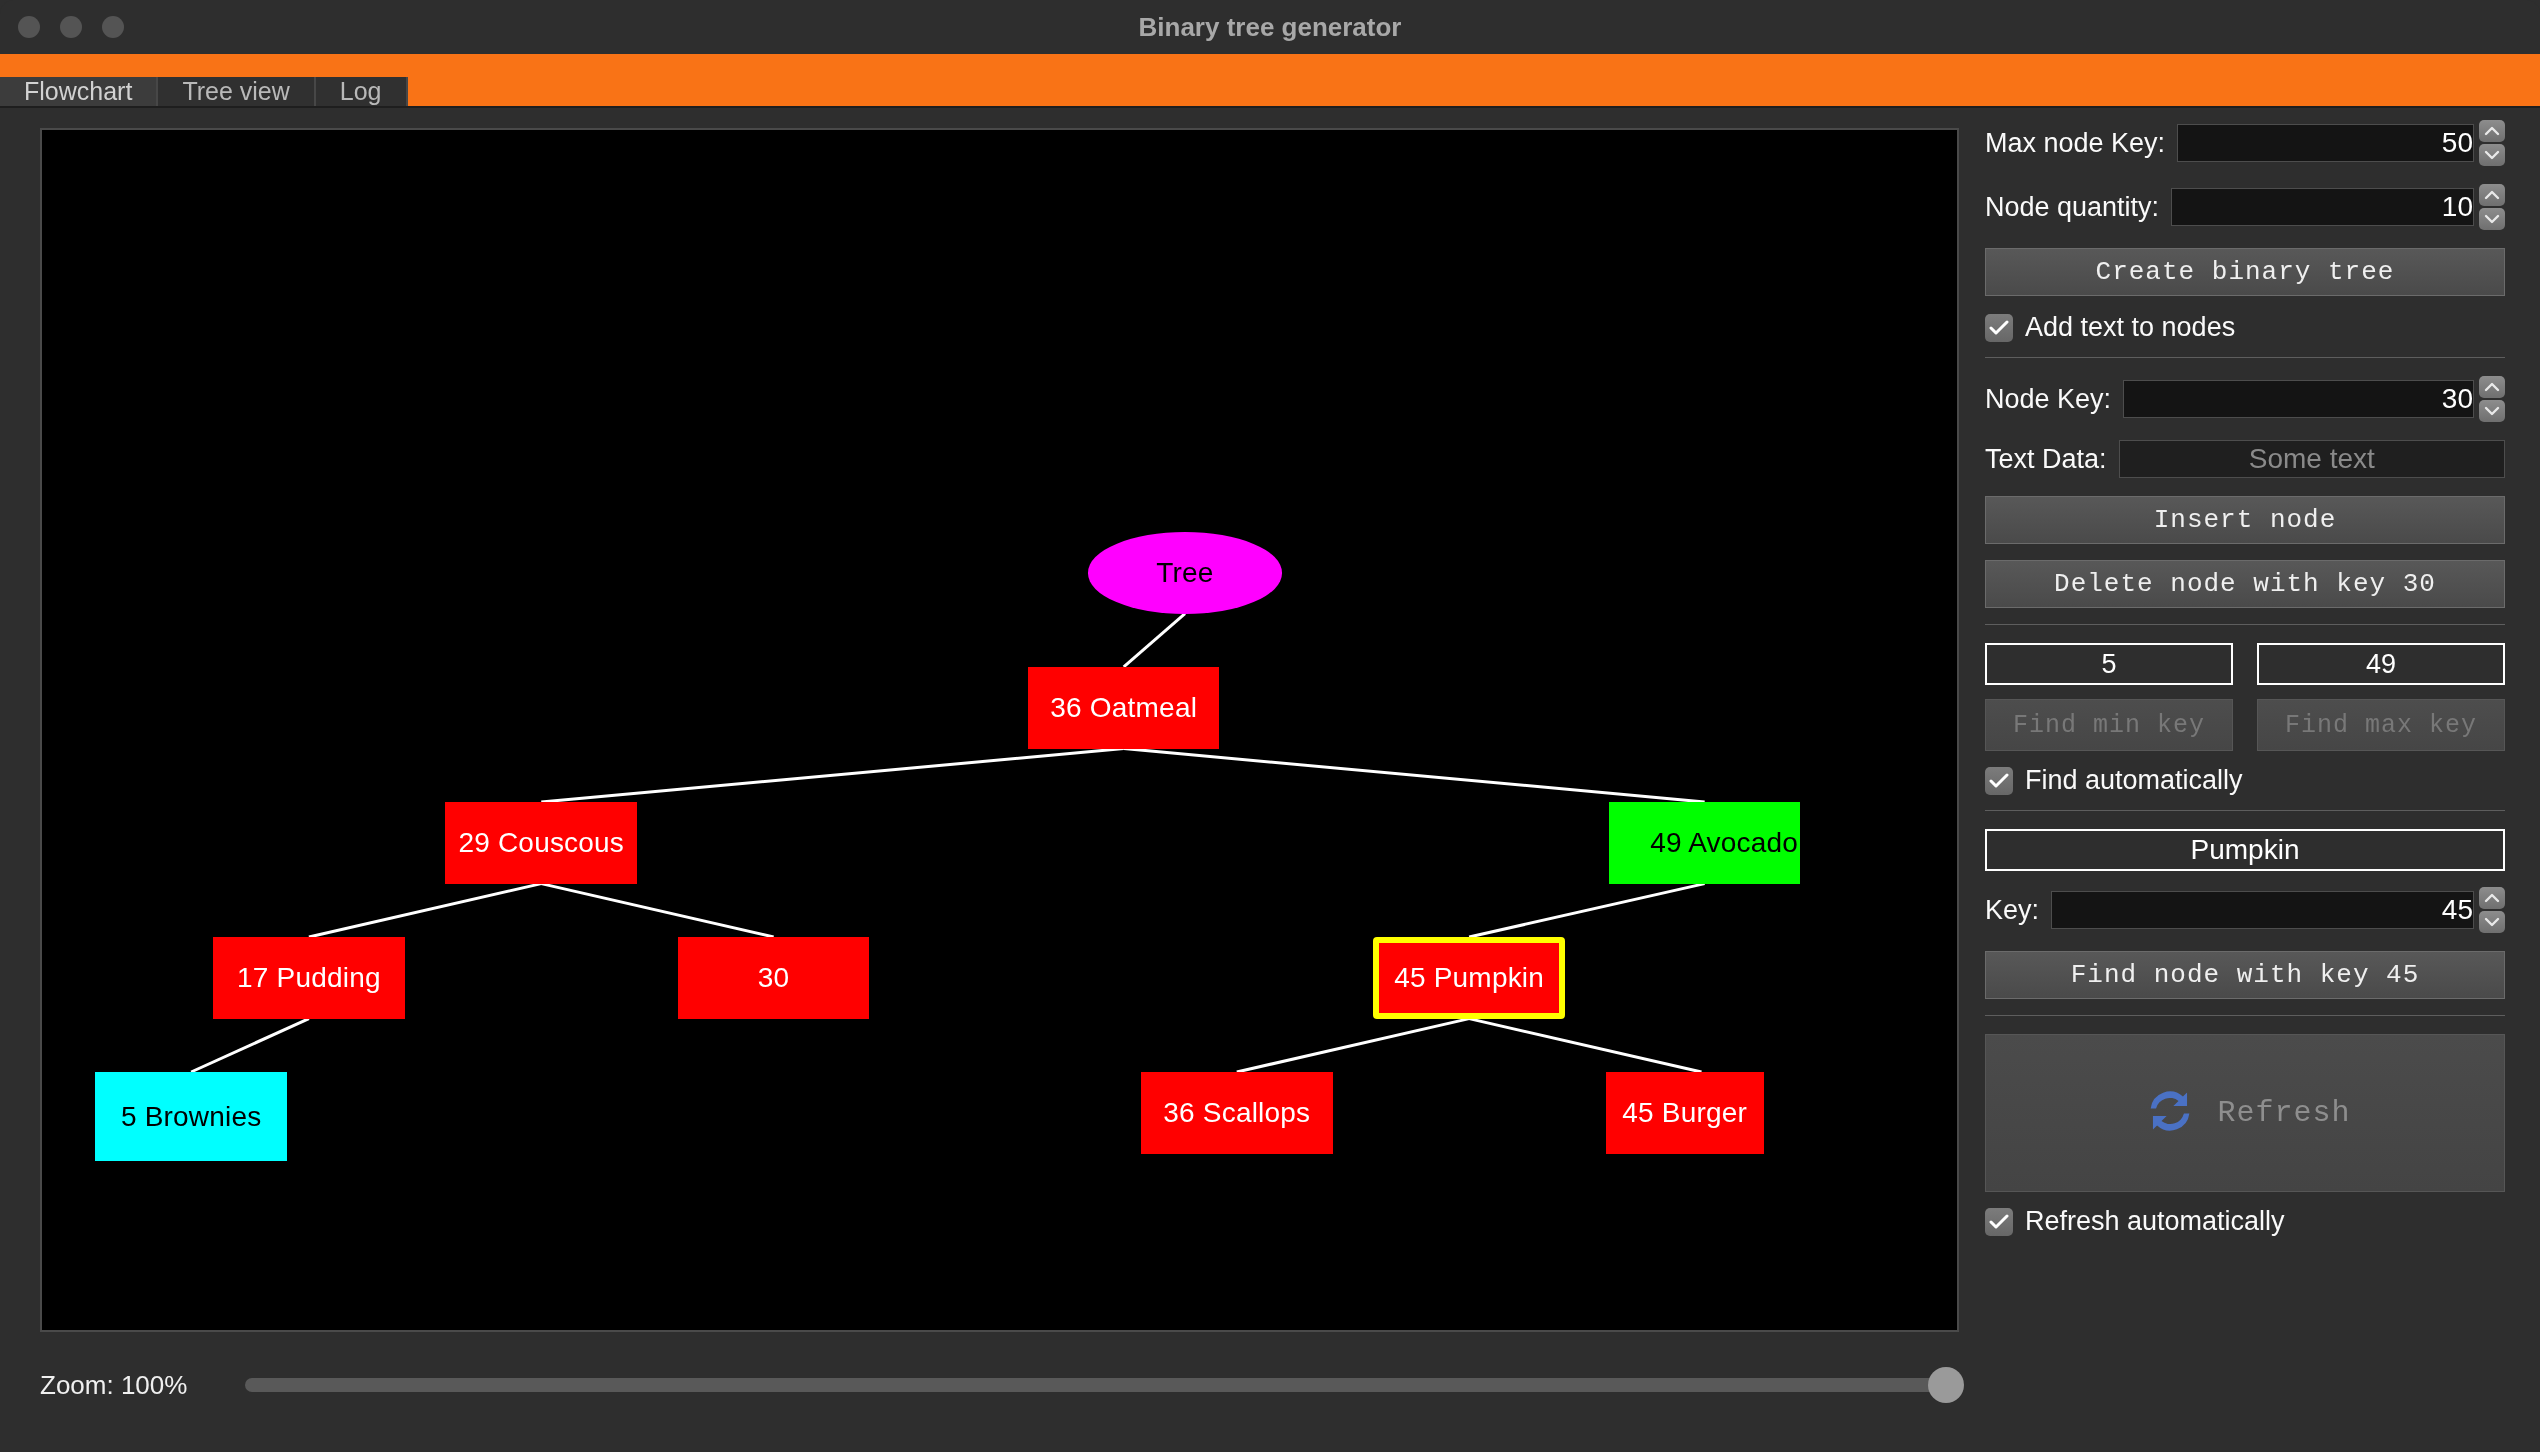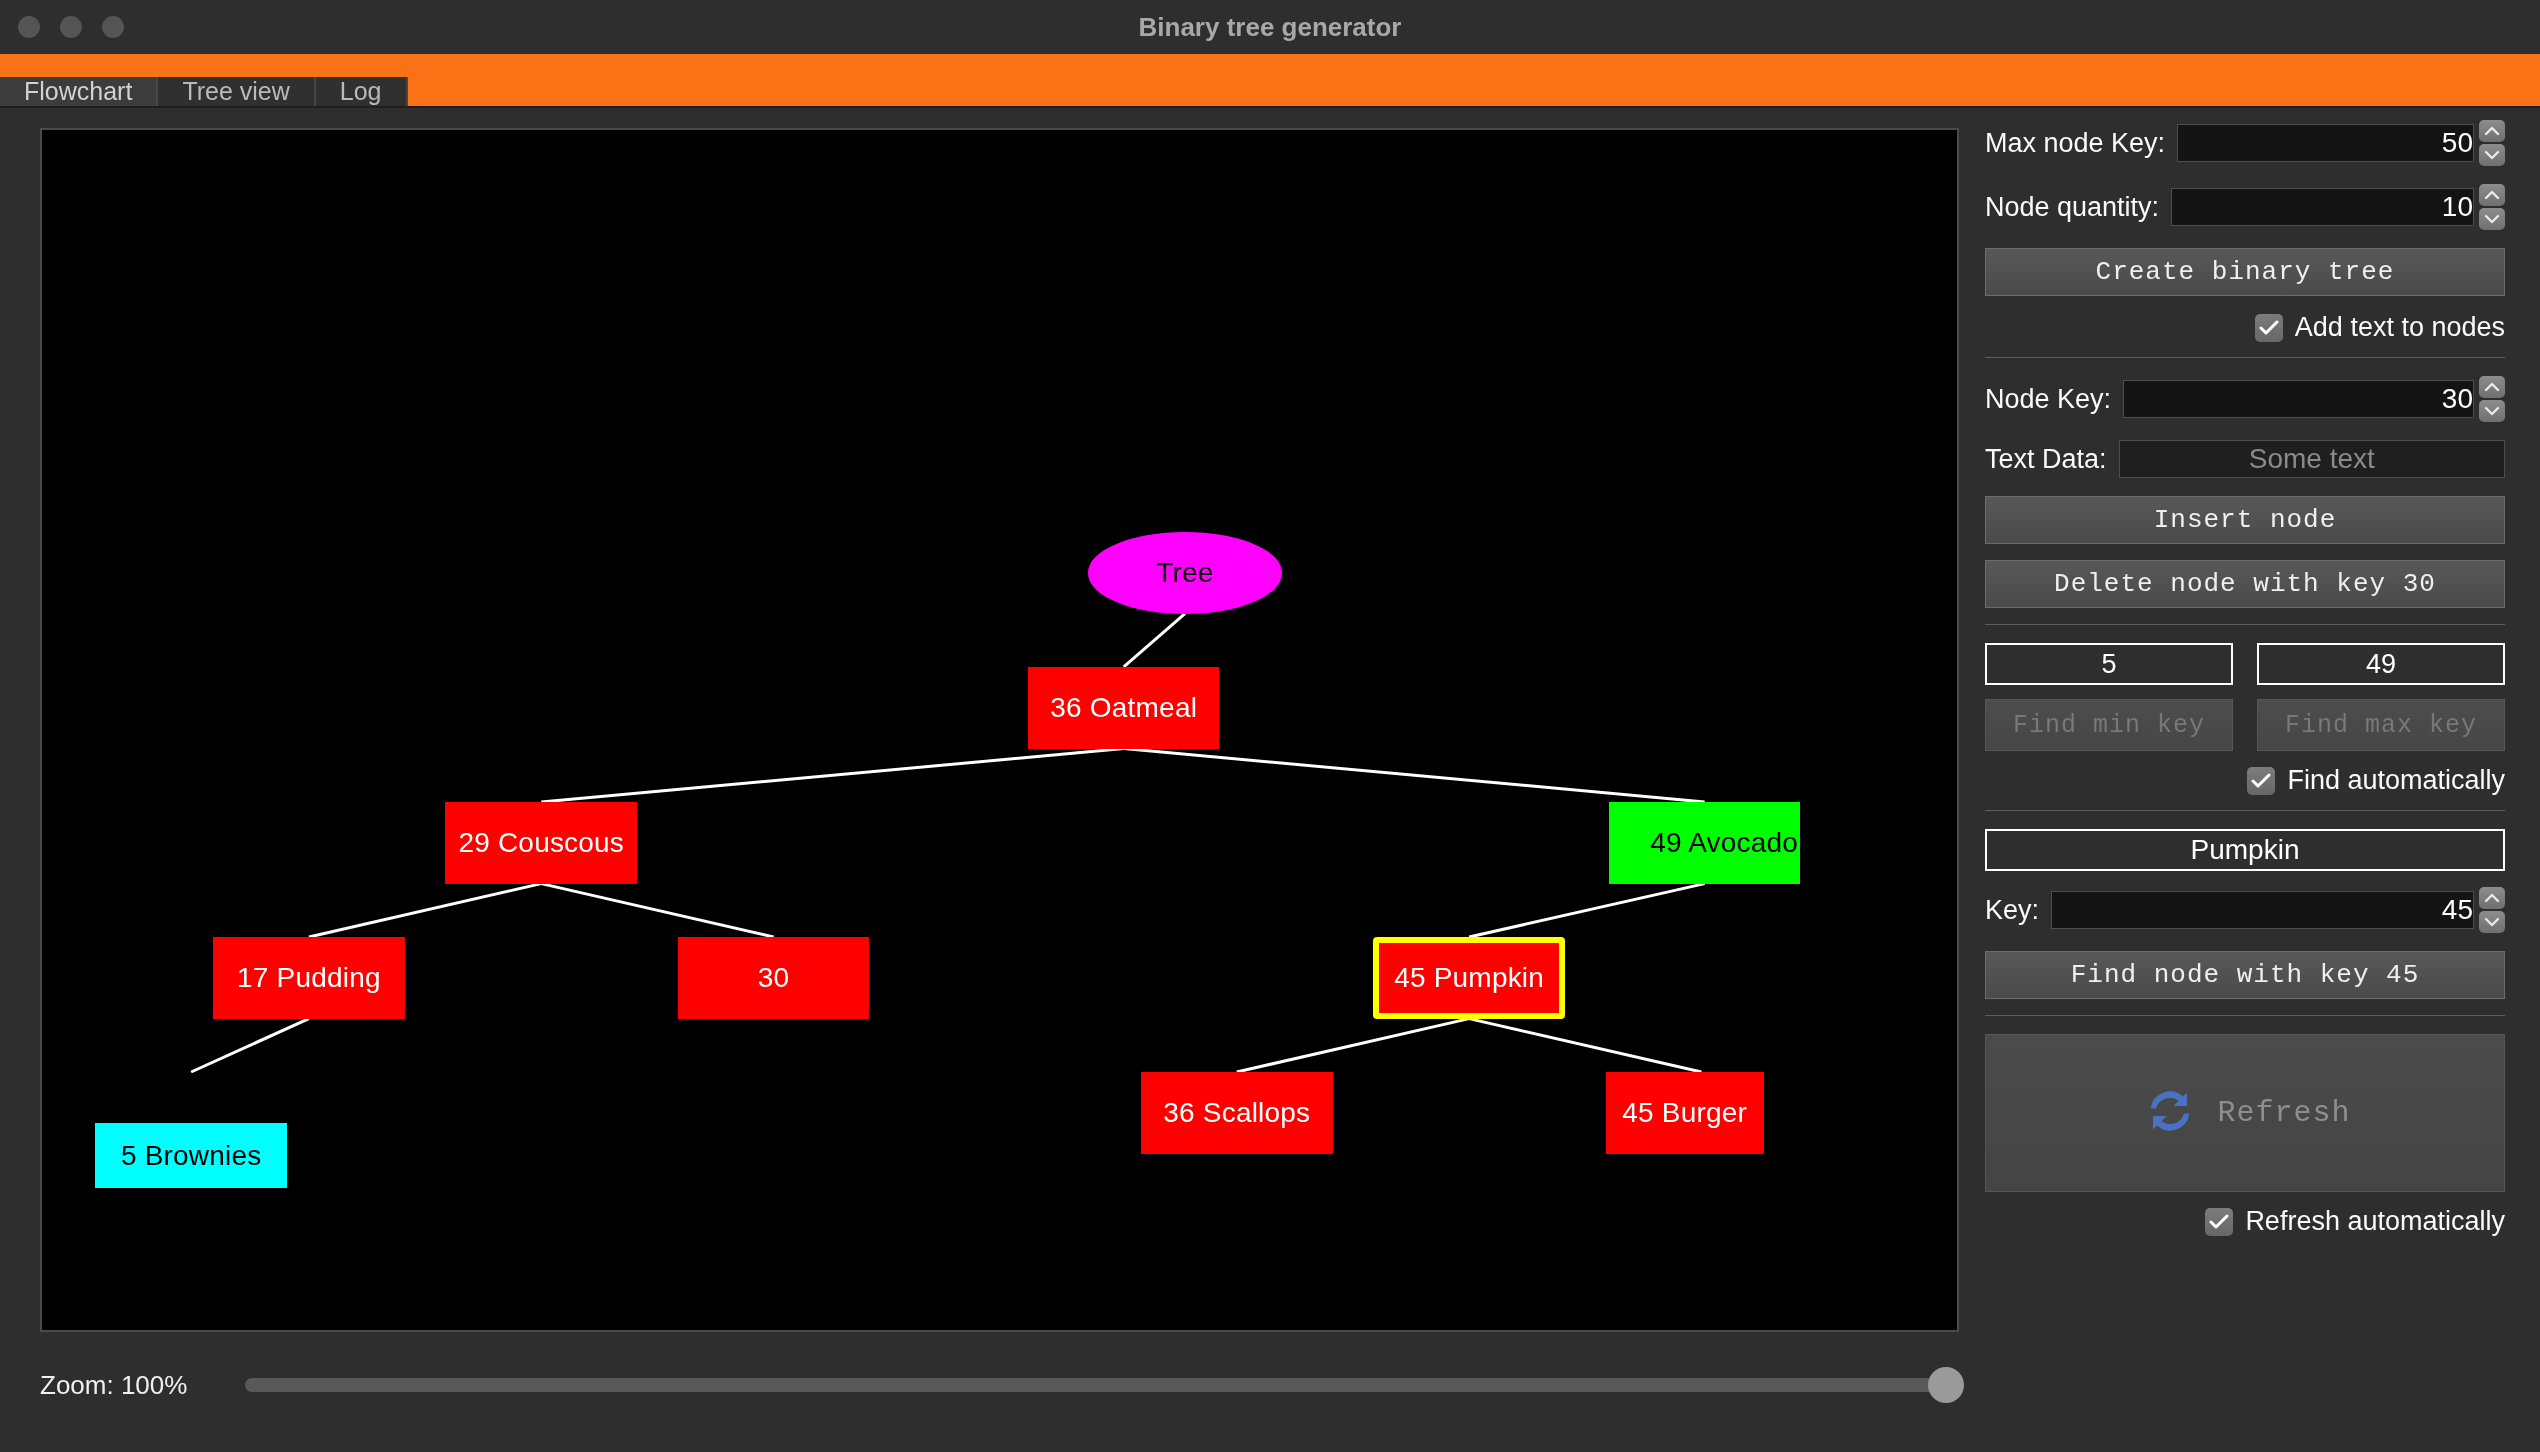--- a/index.html
+++ b/index.html
@@ -118,21 +118,21 @@
     background: linear-gradient(#585858, #4a4a4a);
     border: 1px solid #6b6b6b;
     color: #efefef;
     font-family: "Liberation Mono", monospace;
     font-size: 26px;
     display: flex; align-items: center; justify-content: center;
     margin-bottom: 16px;
     letter-spacing: 1px;
   }
 
-  .check-row { display: flex; align-items: center; margin-bottom: 14px; justify-content: flex-end; }
+  .check-row { display: flex; align-items: center; margin-bottom: 14px; }
   .checkbox {
     width: 28px; height: 28px; border-radius: 5px;
     background: linear-gradient(#7c7c7c, #676767);
     display: flex; align-items: center; justify-content: center;
     margin-right: 12px; flex: 0 0 auto;
   }
   .check-label { font-size: 27px; color: #fafafa; white-space: nowrap; }
 
   .hr { height: 1px; background: #5e5e5e; margin: 10px 0 18px 0; }
 
@@ -226,21 +226,21 @@
         </div>
         <div class="node rect" style="left: 171.13px; top: 806.98px; width: 191.54px; height: 81.64px; background: rgb(255, 0, 0); color: rgb(255, 255, 255);">
           <span>17 Pudding</span>
         </div>
         <div class="node rect" style="left: 635.85px; top: 806.98px; width: 191.54px; height: 81.64px; background: rgb(255, 0, 0); color: rgb(255, 255, 255);">
           <span>30</span>
         </div>
         <div class="node rect" style="left: 1331.36px; top: 806.98px; width: 191.54px; height: 81.64px; background: rgb(255, 0, 0); color: #ffffff; border: 6px solid rgb(255, 255, 0); border-radius: 4px;">
           <span>45 Pumpkin</span>
         </div>
-        <div class="node rect" style="left: 53.38px; top: 993px; width: 191.54px; height: 65px; background: rgb(0, 255, 255); color: rgb(0, 0, 0);">
+        <div class="node rect" style="left: 53.38px; top: 942px; width: 191.54px; height: 89px; background: rgb(0, 255, 255); color: rgb(0, 0, 0);">
           <span>5 Brownies</span>
         </div>
         <div class="node rect" style="left: 1099px; top: 942px; width: 191.54px; height: 81.64px; background: rgb(255, 0, 0); color: rgb(255, 255, 255);">
           <span>36 Scallops</span>
         </div>
         <div class="node rect" style="left: 1563.72px; top: 942px; width: 158px; height: 81.64px; background: rgb(255, 0, 0); color: rgb(255, 255, 255);">
           <span>45 Burger</span>
         </div>
       </div>
   </div>

